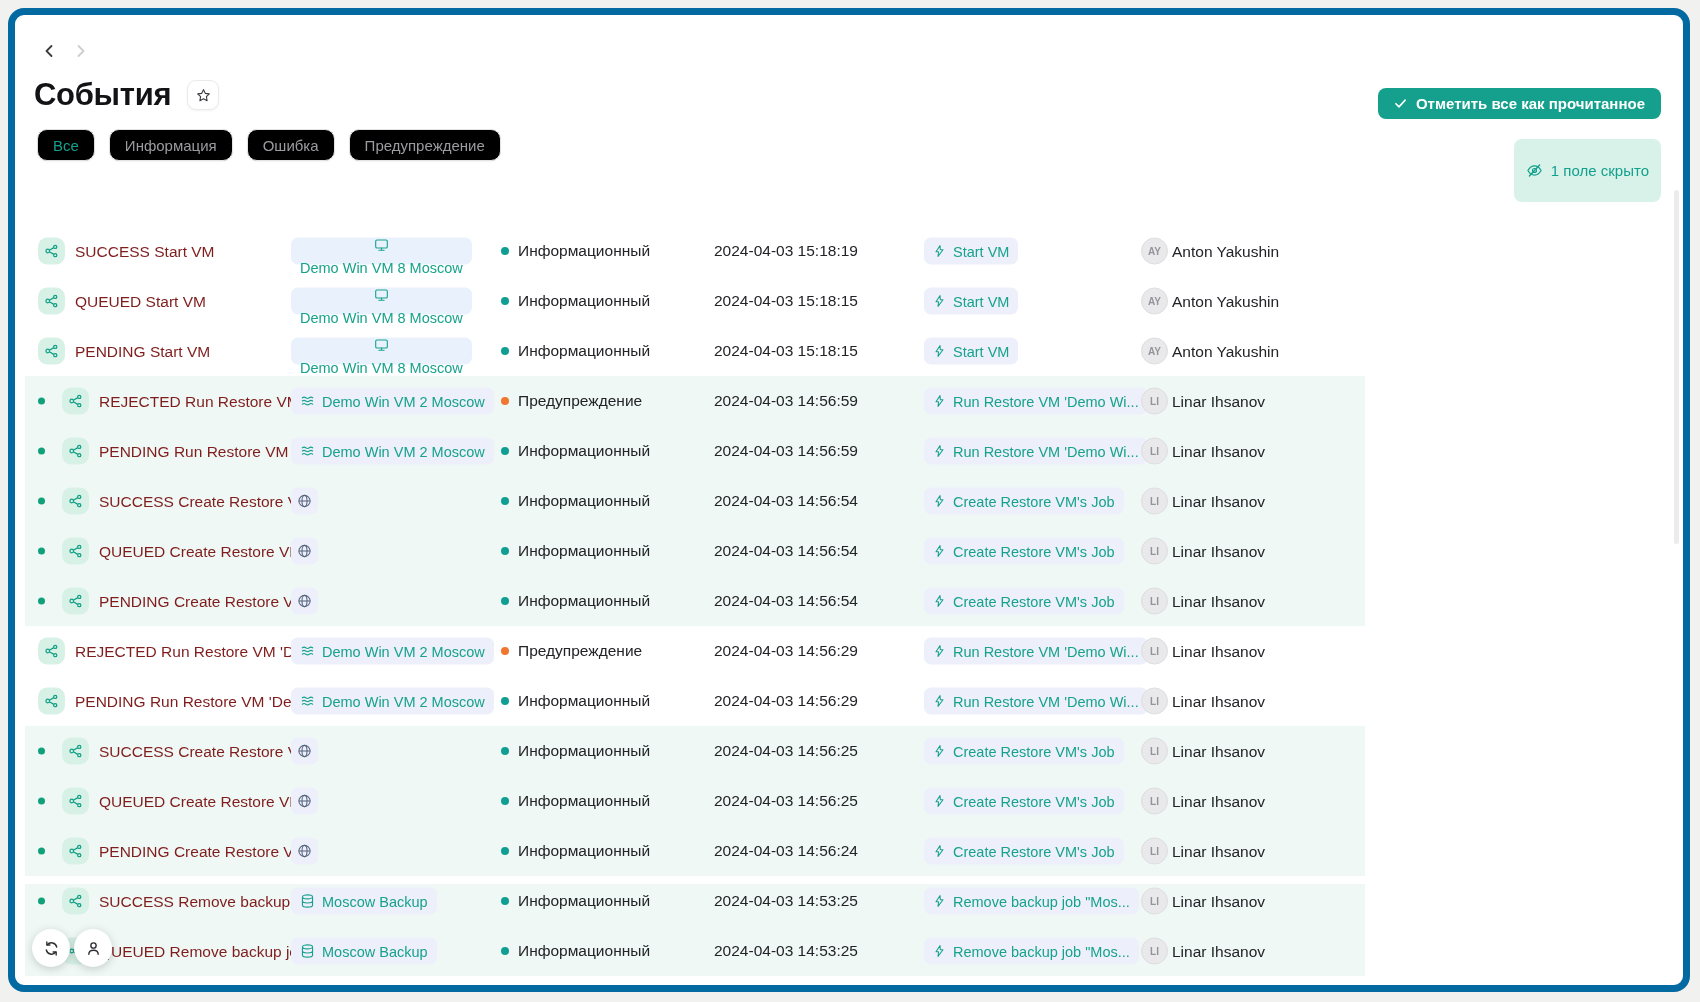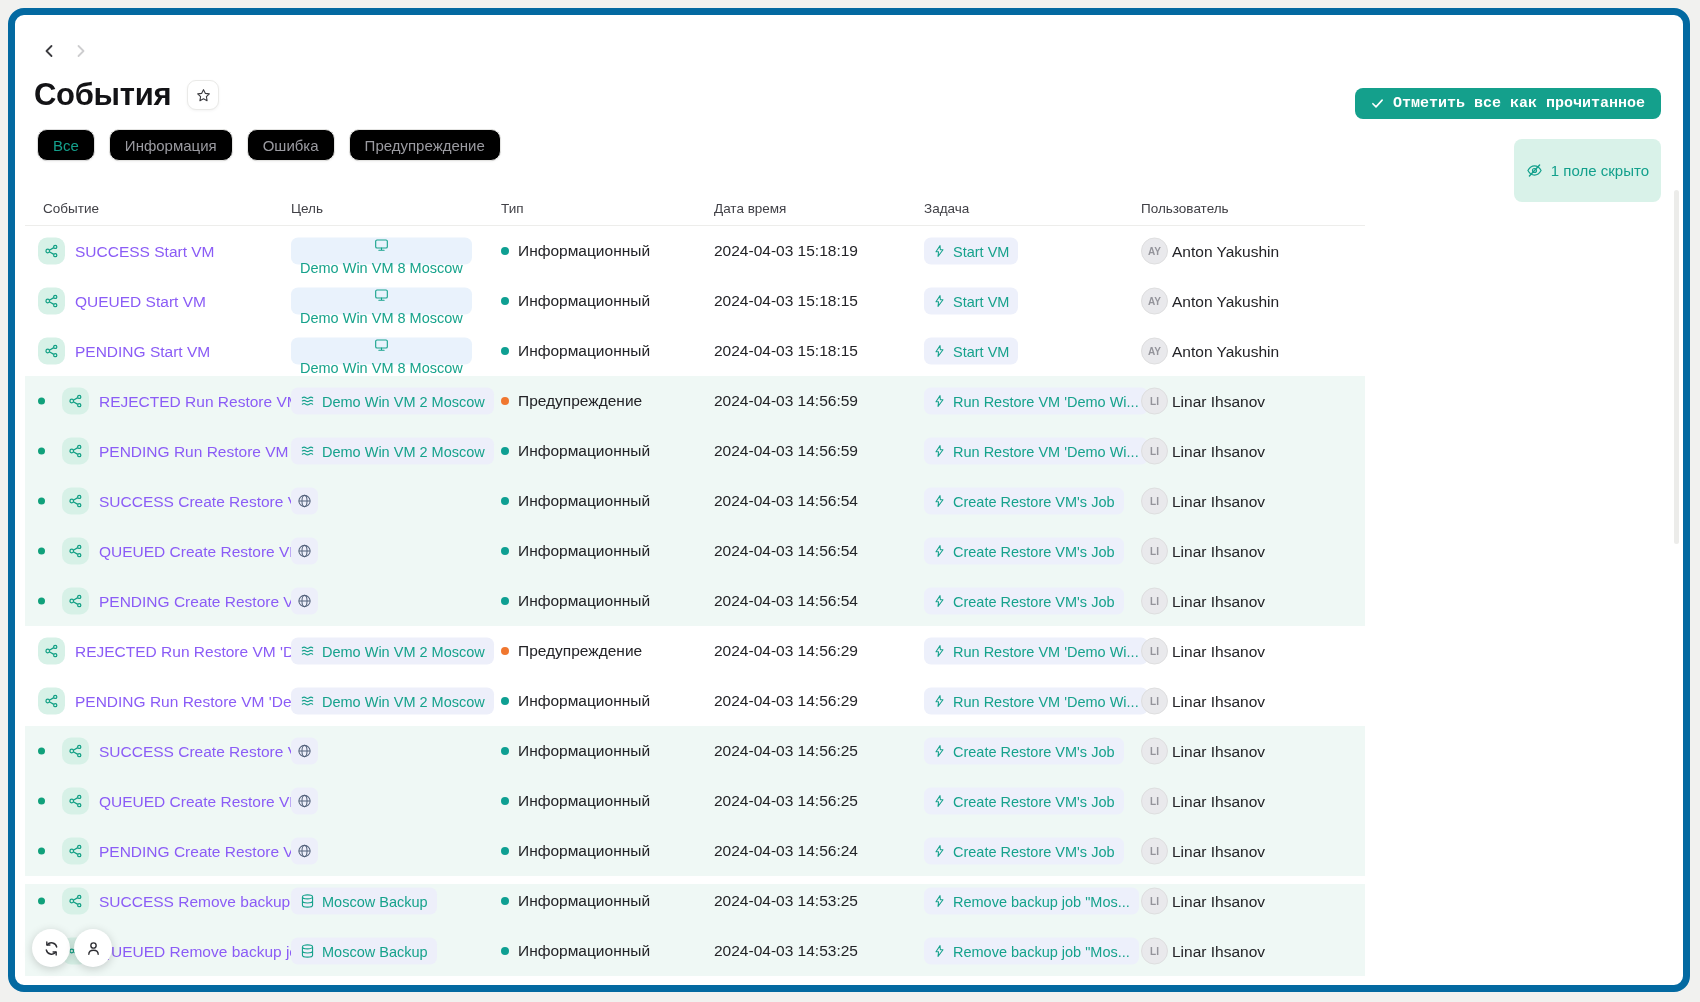--- a/index.html
+++ b/index.html
@@ -16,42 +16,42 @@
   .page-title{font-size:31px;font-weight:700;color:#131316;letter-spacing:-.3px;}
   .star-btn{width:32px;height:30px;border:1px solid #eaeae8;border-radius:9px;background:#fff;display:flex;align-items:center;justify-content:center;box-shadow:0 1px 3px rgba(0,0,0,.05);cursor:pointer;}
   .star-btn svg{width:15px;height:15px;}
 
   
   .filters{position:absolute;left:22px;top:114px;display:flex;gap:14px;}
   .chip{height:32px;padding:8px 15px;border:1px solid #e4e4e2;border-radius:10px;background:#000000;display:flex;align-items:center;font-size:15px;color:#9b9ba1;box-shadow:0 1px 2px rgba(0,0,0,.05);cursor:pointer;white-space:nowrap;box-sizing:border-box;}
   .chip.active{color:#14a08c;border-color:#dedede;}
 
   
-  .mark-btn{position:absolute;right:22px;top:73px;height:31px;padding:0 16px;border:none;border-radius:8px;background:#14a08c;color:#fff;font-size:15px;font-weight:600;display:flex;align-items:center;gap:9px;cursor:pointer;font-family:Liberation Mono, monospace;}
+  .mark-btn{position:absolute;right:22px;top:73px;height:31px;padding:0 16px;border:none;border-radius:8px;background:#14a08c;color:#fff;font-size:15px;font-weight:600;display:flex;align-items:center;gap:9px;cursor:pointer;font-family:Liberation Sans, sans-serif;}
   .mark-btn svg{width:13px;height:13px;}
   .hidden-badge{position:absolute;right:22px;top:124px;height:31px;padding:16px 12px;border-radius:8px;background:#d9f2e9;color:#13a08c;font-size:15px;display:flex;align-items:center;gap:8px;}
   .hidden-badge svg{width:17px;height:17px;}
 
   
   .thead{position:absolute;left:10px;top:182px;width:1340px;height:28px;border-bottom:1px solid #ededeb;}
   .thead span{position:absolute;top:4px;font-size:13.5px;color:#404046;}
   .h0{left:18px}.h1{left:266px}.h2{left:476px}.h3{left:689px}.h4{left:899px}.h5{left:1116px}
 
   .tbody{position:absolute;left:10px;top:211px;width:1340px;}
   .row{position:relative;height:50px;}
   .row.unread{background:#eff8f5;}
   .row.gap-above{box-shadow:inset 0 8px 0 0 #fff;}
   .cell{position:absolute;top:50%;transform:translateY(-50%);display:flex;align-items:center;}
   .c-event{left:13px}.c-target{left:266px}.c-type{left:476px}.c-date{left:689px}.c-task{left:899px}.c-user{left:1116px}
 
   .u-dot{width:7px;height:7px;border-radius:50%;background:#10a17b;margin-right:17px;flex:none;}
   .row:not(.unread) .u-dot{display:none;}
   .ev-chip{width:27px;height:27px;border-radius:9px;background:#d7f1e7;display:flex;align-items:center;justify-content:center;margin-right:10px;flex:none;}
   .ev-chip svg{width:15px;height:15px;}
-  .ev-text{font-size:15.5px;color:#8b5cf6;white-space:nowrap;}
+  .ev-text{font-size:15.5px;color:#7f1d1d;white-space:nowrap;}
 
   .pill{height:27px;padding:0 9px;border-radius:7px;background:#edeffa;display:flex;align-items:center;gap:7px;color:#16a28c;font-size:14.5px;cursor:pointer;white-space:nowrap;}
   .pill.blue{background:#e9f2fc;flex-direction:column;}
   .pill.icon-only{padding:0 6px;background:#edeffa;}
   .pill svg{width:15px;height:15px;flex:none;}
 
   .type-dot{width:8px;height:8px;border-radius:50%;margin-right:9px;flex:none;}
   .type-dot.info{background:#0e9f92;}
   .type-dot.warning{background:#f0772f;}
   .type-label,.dt-text{font-size:15.5px;color:#232327;white-space:nowrap;}
@@ -122,28 +122,20 @@
 
   <div class="hidden-badge">
     <svg viewBox="0 0 16 16" fill="none" stroke="#13a08c" stroke-width="1.1" stroke-linecap="round">
         <path d="M1.8 8 C3.4 5.1 5.7 3.7 8 3.7 C10.3 3.7 12.6 5.1 14.2 8 C12.6 10.9 10.3 12.3 8 12.3 C5.7 12.3 3.4 10.9 1.8 8 Z"></path>
         <circle cx="8" cy="8" r="1.9"></circle>
         <path d="M3.2 13.2 L12.8 2.8" stroke-width="1.3"></path>
       </svg>
     <span>1 поле скрыто</span>
   </div>
 
-  <div class="thead">
-      <span class="h0">Событие</span>
-      <span class="h1">Цель</span>
-      <span class="h2">Тип</span>
-      <span class="h3">Дата время</span>
-      <span class="h4">Задача</span>
-      <span class="h5">Пользователь</span>
-    </div>
 
   <div class="tbody">
       <div class="row">
     <div class="cell c-event">
 
       <span class="ev-chip">
         <svg viewBox="0 0 16 16" fill="none" stroke="#12a085" stroke-width="1.3">
               <circle cx="4" cy="8" r="1.9"></circle>
               <circle cx="12" cy="3.6" r="1.7"></circle>
               <circle cx="12" cy="12.4" r="1.7"></circle>

